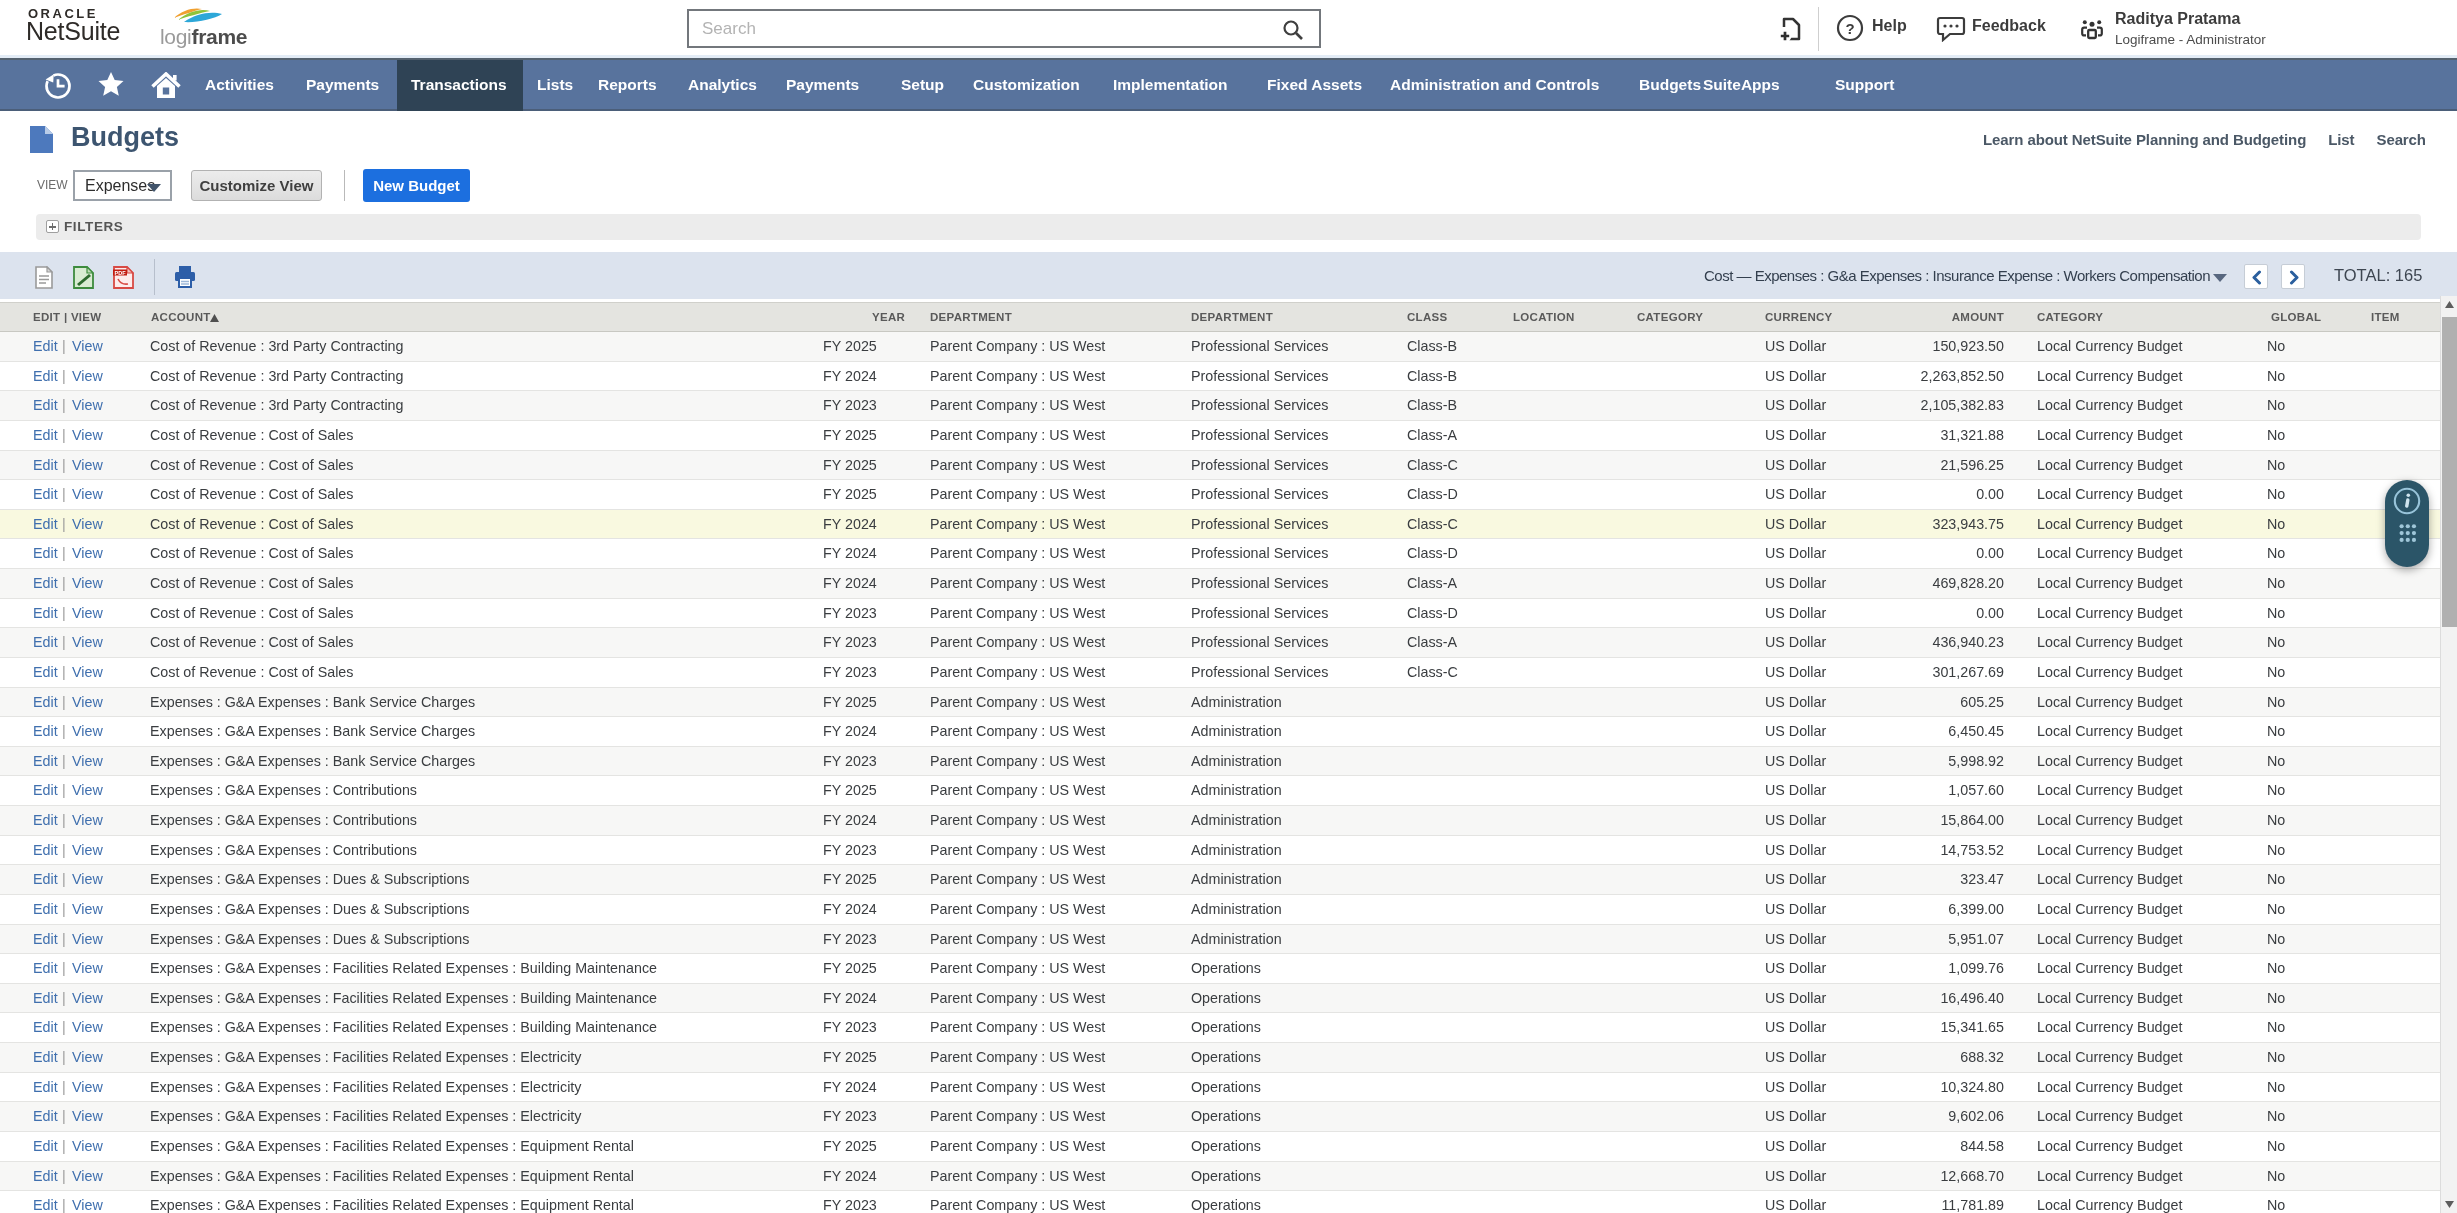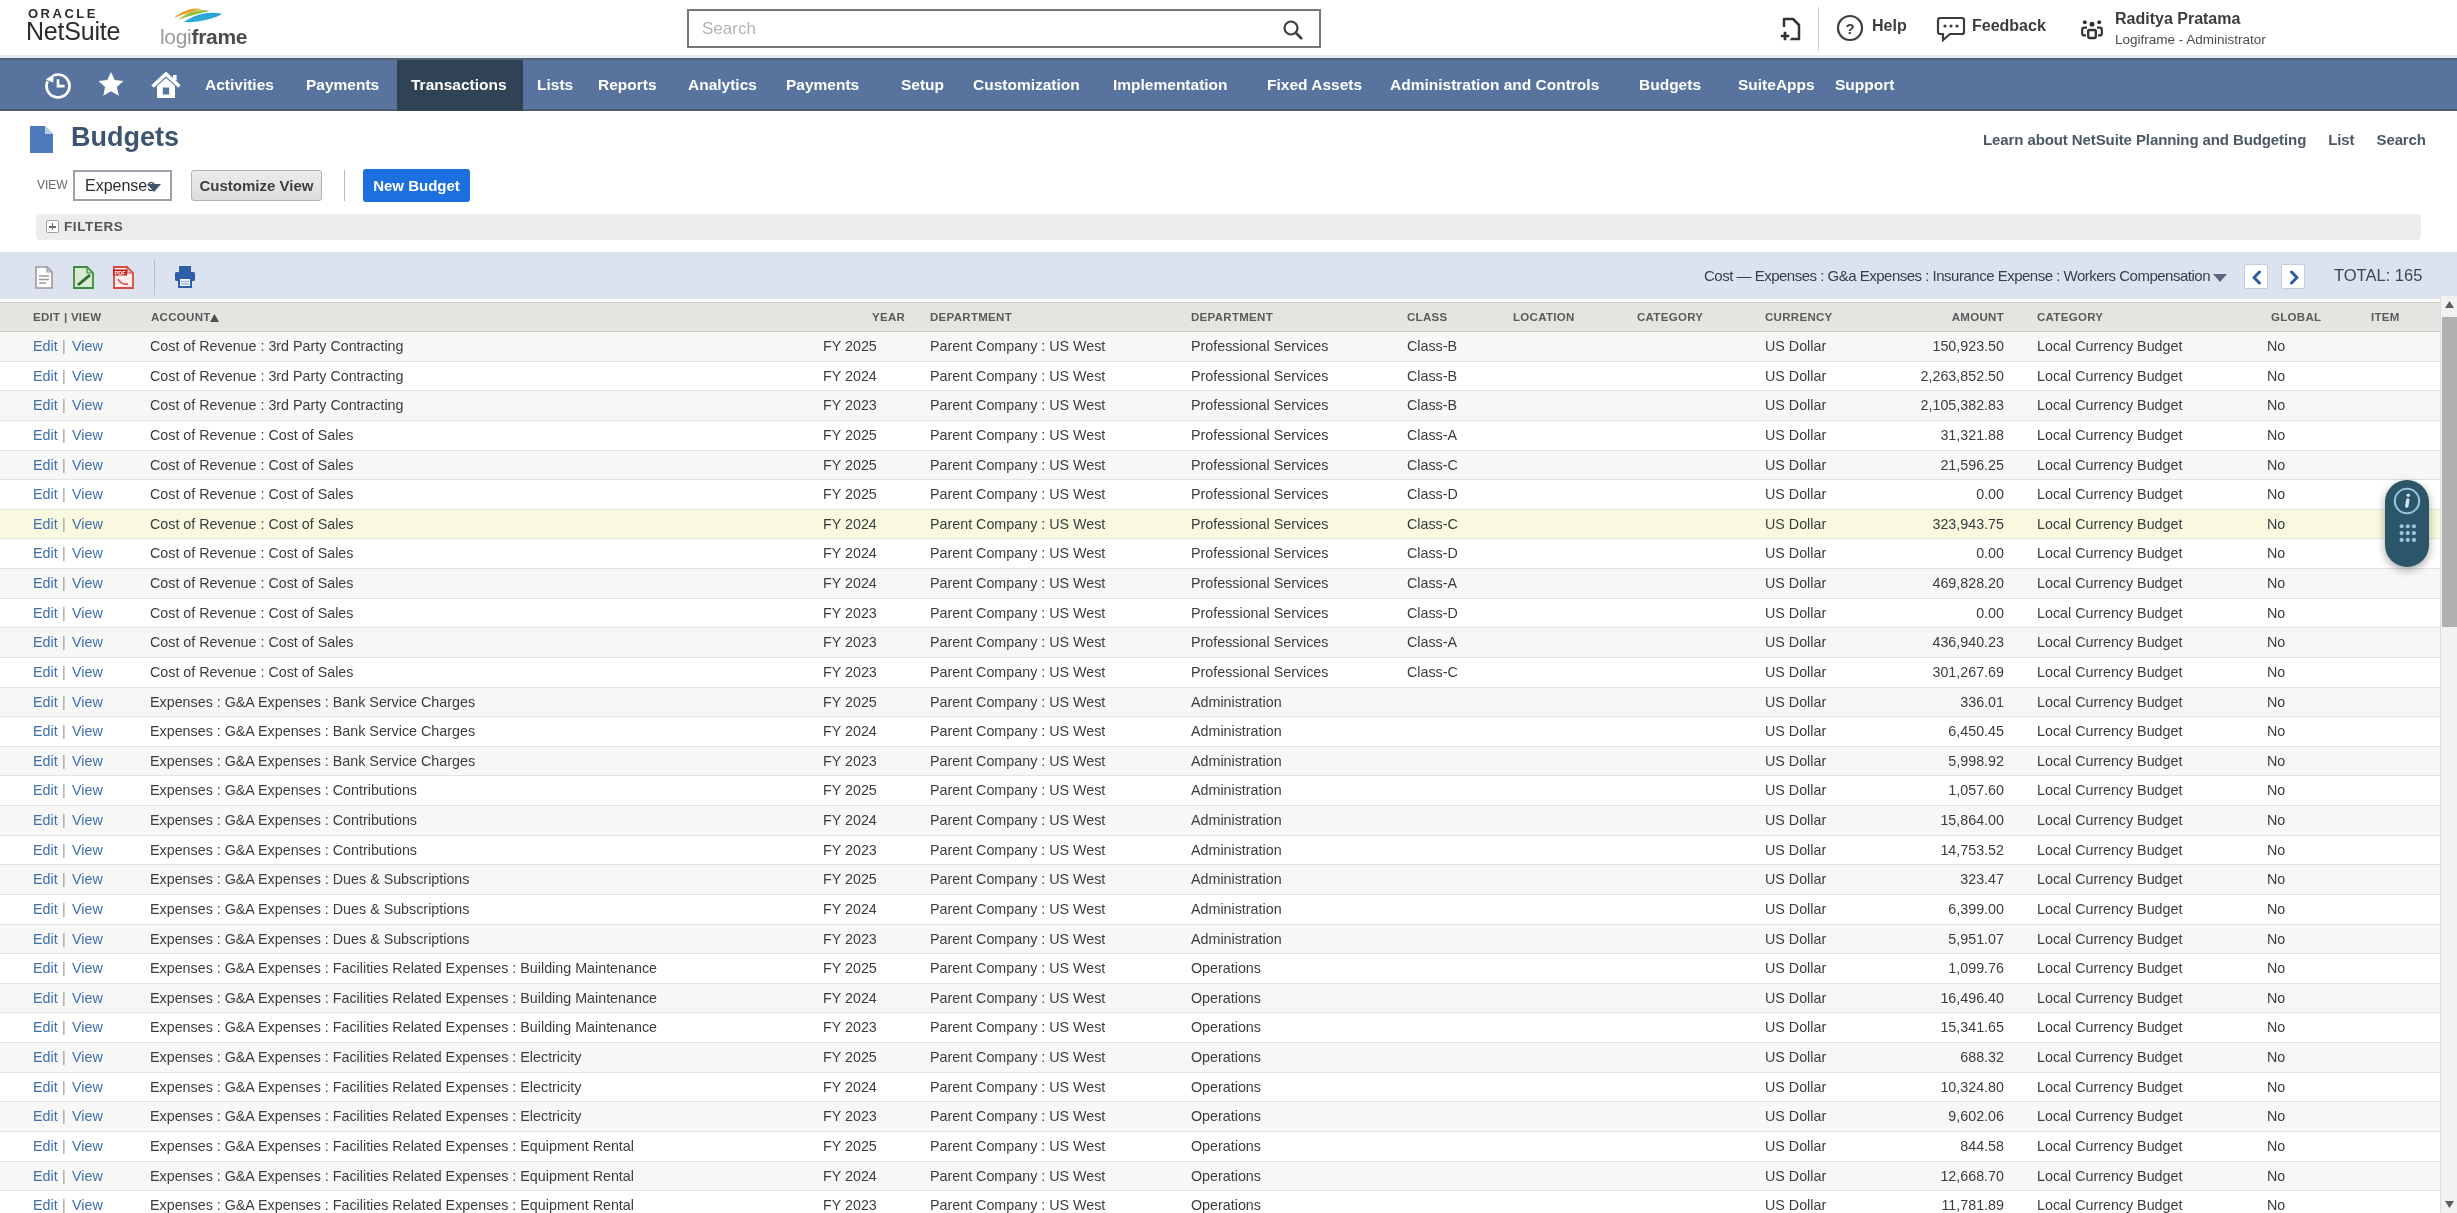--- a/index.html
+++ b/index.html
@@ -158,21 +158,21 @@
 <span class="navit" style="left:537px">Lists</span>
 <span class="navit" style="left:598px">Reports</span>
 <span class="navit" style="left:688px">Analytics</span>
 <span class="navit" style="left:786px">Payments</span>
 <span class="navit" style="left:901px">Setup</span>
 <span class="navit" style="left:973px">Customization</span>
 <span class="navit" style="left:1113px">Implementation</span>
 <span class="navit" style="left:1267px">Fixed Assets</span>
 <span class="navit" style="left:1390px">Administration and Controls</span>
 <span class="navit" style="left:1639px">Budgets</span>
-<span class="navit" style="left:1738px">SuiteApps</span>
+<span class="navit" style="left:1703px">SuiteApps</span>
 <span class="navit" style="left:1835px">Support</span>
 </div>
 
 <svg id="ticon" width="23" height="27" viewBox="0 0 23 27">
   <path d="M0 0 h15 l8 8 v19 h-23 Z" fill="#4d79bd"></path>
   <path d="M15 0 l8 8 h-8 Z" fill="#b8cce8"></path>
 </svg>
 <div id="title">Budgets</div>
 <div id="toplinks">Learn about NetSuite Planning and Budgeting<span>List</span><span>Search</span></div>
 
@@ -419,21 +419,21 @@
   </div>
 <div class="row odd" style="top:687.56px">
     <span class="c lk" style="left:33px">Edit</span>
     <span class="c pipe" style="left:62px">|</span>
     <span class="c lk" style="left:72px">View</span>
     <span class="c" style="left:150px">Expenses : G&amp;A Expenses : Bank Service Charges</span>
     <span class="c" style="left:823px">FY 2025</span>
     <span class="c" style="left:930px">Parent Company : US West</span>
     <span class="c" style="left:1191px">Administration</span>
     <span class="c" style="left:1765px">US Dollar</span>
-    <span class="c amt">336.01</span>
+    <span class="c amt">605.25</span>
     <span class="c" style="left:2037px">Local Currency Budget</span>
     <span class="c" style="left:2267px">No</span>
   </div>
 <div class="row even" style="top:717.19px">
     <span class="c lk" style="left:33px">Edit</span>
     <span class="c pipe" style="left:62px">|</span>
     <span class="c lk" style="left:72px">View</span>
     <span class="c" style="left:150px">Expenses : G&amp;A Expenses : Bank Service Charges</span>
     <span class="c" style="left:823px">FY 2024</span>
     <span class="c" style="left:930px">Parent Company : US West</span>

